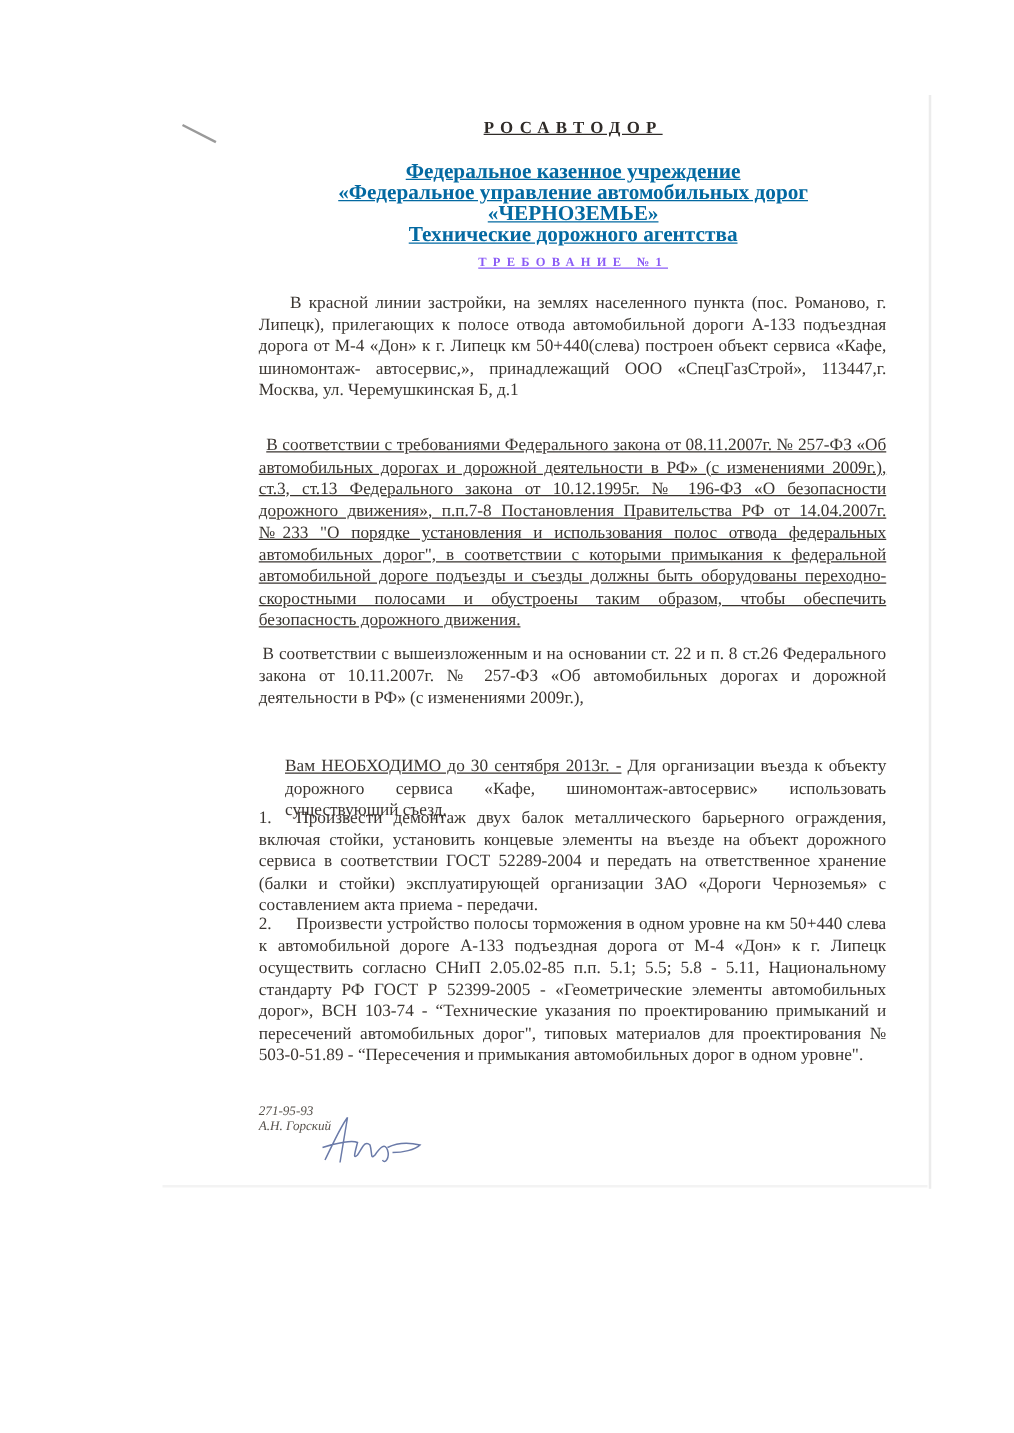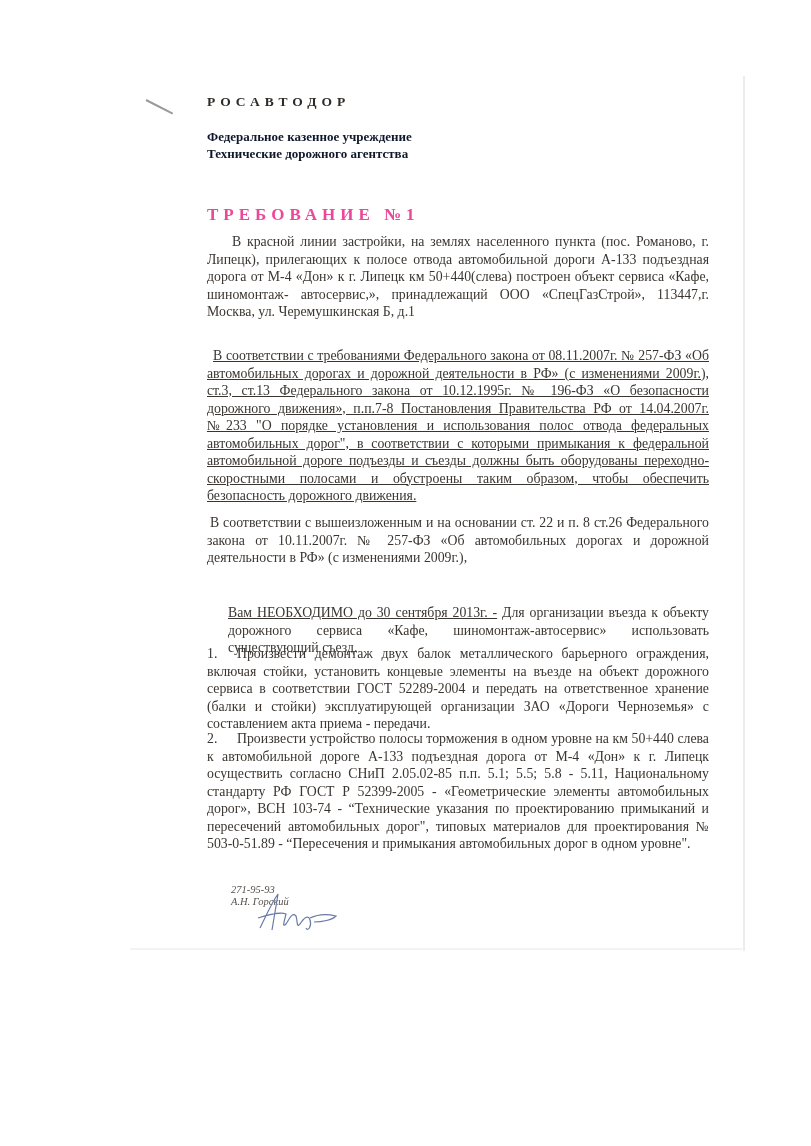--- a/index.html
+++ b/index.html
@@ -3,46 +3,47 @@
   <meta charset="utf-8">
   <style>
     html, body { margin:0; padding:0; }
     body {
       width:811px; height:1146px; background:#ffffff; position:relative; overflow:hidden;
       font-family:"Liberation Serif","DejaVu Serif",serif; color:#3a3530;
     }
     .scan-edge-v { position:absolute; left:743px; top:76px; width:2px; height:875px; background:#ececec; }
     .scan-edge-h { position:absolute; left:130px; top:948px; width:612px; height:2px; background:#f3f3f3; }
     .pen-mark { position:absolute; left:146px; top:99px; width:30px; height:2px; background:#9a9a9a; transform:rotate(27deg); transform-origin:left center; }
-    .header { position:absolute; left:207px; width:503px; font-weight:bold; }
+    .header { position:absolute; left:207px; width:503px; text-align:center; font-weight:bold;text-decoration:underline; }
     .agency { top:94px; font-size:13.5px; letter-spacing:5px; color:#2f2b28; }
-    .org { top:128px; font-size:13px; line-height:17px; color:#0f172a; }
-    .title { top:205px; font-size:17px; letter-spacing:5px; color:#ec4899; }
+    .org { top:128px; font-size:17px; line-height:17px; color:#0369a1; }
+    .title { top:205px; font-size:10px; letter-spacing:5px; color:#8b5cf6; }
     .para { position:absolute; left:207px; width:502px; font-size:13.8px; line-height:17.5px; text-align:justify; }
     .p1 { top:233px; text-indent:25px; }
     .p2 { top:347px; text-indent:6px;text-decoration:underline; }
     .p3 { top:514px; text-indent:3px; }
     .p4 { top:576px; left:228px; width:481px;margin-top:28px; }
     .p4 .u { text-decoration:underline; }
     .p5 { top:645px; }
     .p6 { top:730px; }
     .p6 .num, .p5 .num { display:inline-block; width:30px; }
-    .contact { position:absolute; left:207px; top:884px; font-size:10.5px; line-height:12px; font-style:italic; color:#55504a;margin-left:24px; }
+    .contact { position:absolute; left:207px; top:884px; font-size:10.5px; line-height:12px; font-style:italic; color:#55504a; }
     .signature { position:absolute; left:252px; top:888px; width:90px; height:50px; }
   </style>
 </head>
 <body>
 
 <div class="scan-edge-v"></div>
 <div class="scan-edge-h"></div>
 <div class="pen-mark"></div>
 
 <div class="header agency">РОСАВТОДОР</div>
 <div class="header org">
   <div>Федеральное  казенное учреждение</div>
+  <div>«Федеральное управление автомобильных дорог  «ЧЕРНОЗЕМЬЕ»</div>
   <div>Технические  дорожного  агентства</div>
 </div>
 <div class="header title">ТРЕБОВАНИЕ №1</div>
 
 <div class="para p1">В красной линии застройки, на землях населенного пункта (пос. Романово, г. Липецк), прилегающих к полосе отвода  автомобильной дороги А-133  подъездная дорога от М-4 «Дон» к г. Липецк  км 50+440(слева) построен объект сервиса  «Кафе, шиномонтаж- автосервис,», принадлежащий ООО «СпецГазСтрой», 113447,г. Москва, ул. Черемушкинская Б, д.1</div>
 <div class="para p2">В соответствии с требованиями Федерального закона от 08.11.2007г. № 257-ФЗ  «Об автомобильных дорогах и дорожной деятельности в РФ» (с изменениями 2009г.), ст.3, ст.13 Федерального закона от 10.12.1995г. № 196-ФЗ «О безопасности дорожного движения», п.п.7-8 Постановления Правительства РФ от 14.04.2007г. №233 "О порядке установления и использования полос отвода федеральных автомобильных дорог", в соответствии с которыми примыкания к федеральной автомобильной дороге подъезды и съезды должны быть оборудованы переходно-скоростными полосами и обустроены таким образом, чтобы обеспечить безопасность дорожного движения.</div>
 <div class="para p3">В соответствии с вышеизложенным и на основании ст. 22 и п. 8 ст.26 Федерального закона от 10.11.2007г. № 257-ФЗ «Об автомобильных дорогах и дорожной деятельности в РФ» (с изменениями 2009г.),</div>
 <div class="para p4">
   <span class="u">Вам НЕОБХОДИМО до 30 сентября 2013г. -</span><span>  Для организации въезда к объекту дорожного сервиса «Кафе, шиномонтаж-автосервис» использовать существующий съезд.</span>
 </div>

